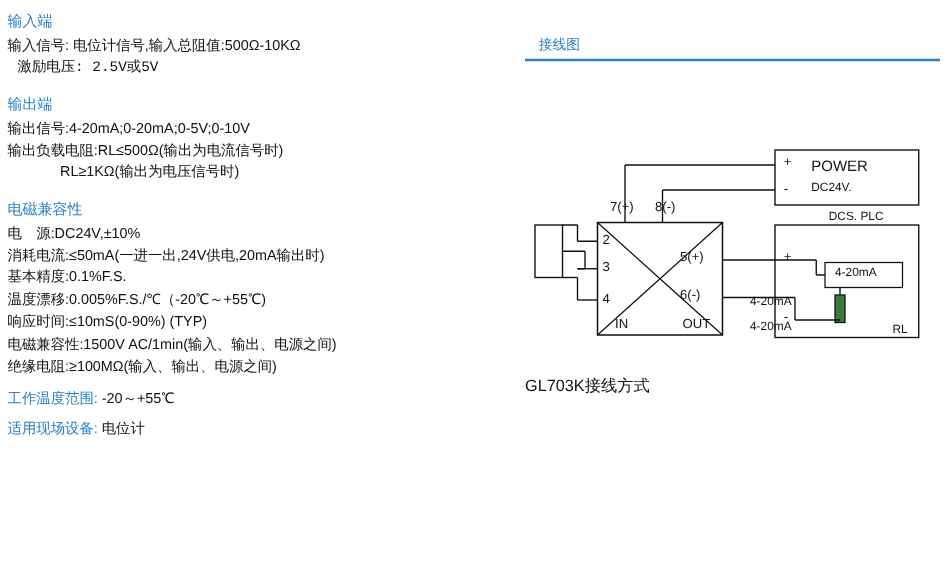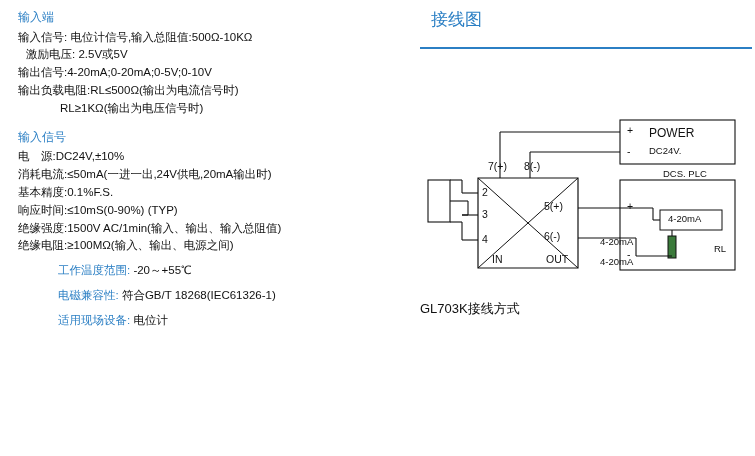--- a/index.html
+++ b/index.html
@@ -17,60 +17,59 @@
   }
   .page {
     position: relative;
     width: 755px;
     height: 456px;
   }
 
   
   .specs {
     position: absolute;
-    left: 18px;
+    left: 6px;
     top: 8px;
     width: 400px;
     font-size: 11.5px;
     line-height: 1.55;
   }
   .sec-head {
     color: #2b7fc4;
     font-size: 12px;
     margin-top: 10px;
     margin-bottom: 2px;
   }
   .sec-head.first { margin-top: 0; }
   .line {
     color: #111;
     white-space: nowrap;
   }
-  .line.indent { padding-left: 8px; }
+  .line.indent { padding-left: 8px; font-family: Liberation Mono, monospace; }
   .line.indent2 { padding-left: 42px; }
   .blue-line {
     color: #2b7fc4;
     white-space: nowrap;
     margin-top: 7px;
-    margin-left: 40px;
   }
   .blue-line .val { color: #111; }
 
   
   .right {
     position: absolute;
     left: 420px;
     top: 0;
     width: 335px;
     height: 456px;
   }
   .right-title {
     position: absolute;
     left: 11px;
-    top: 8px;
-    font-size: 17px;
+    top: 28px;
+    font-size: 11px;
     color: #2b7fc4;
     text-align: right;
   }
   .title-rule {
     position: absolute;
     left: 0px;
     top: 47px;
     width: 332px;
     height: 2px;
     background: #2b7fc4;
@@ -109,34 +108,35 @@
 <body>
 
 <div class="page">
 
   <div class="specs">
 
     <div class="sec-head first">输入端</div>
     <div class="line">输入信号: 电位计信号,输入总阻值:500Ω-10KΩ</div>
     <div class="line indent">激励电压:  2.5V或5V</div>
 
+    <div class="sec-head">输出端</div>
     <div class="line">输出信号:4-20mA;0-20mA;0-5V;0-10V</div>
     <div class="line">输出负载电阻:RL≤500Ω(输出为电流信号时)</div>
     <div class="line indent2">RL≥1KΩ(输出为电压信号时)</div>
 
-    <div class="sec-head">输入信号</div>
+    <div class="sec-head">电磁兼容性</div>
     <div class="line">电　源:DC24V,±10%</div>
     <div class="line">消耗电流:≤50mA(一进一出,24V供电,20mA输出时)</div>
     <div class="line">基本精度:0.1%F.S.</div>
+    <div class="line">温度漂移:0.005%F.S./℃（-20℃～+55℃)</div>
     <div class="line">响应时间:≤10mS(0-90%) (TYP)</div>
-    <div class="line">绝缘强度:1500V AC/1min(输入、输出、输入总阻值)</div>
+    <div class="line">电磁兼容性:1500V AC/1min(输入、输出、电源之间)</div>
     <div class="line">绝缘电阻:≥100MΩ(输入、输出、电源之间)</div>
 
     <div class="blue-line"><span>工作温度范围:</span><span class="val"> -20～+55℃</span></div>
-    <div class="blue-line"><span>电磁兼容性:</span><span class="val"> 符合GB/T 18268(IEC61326-1)</span></div>
     <div class="blue-line"><span>适用现场设备:</span><span class="val"> 电位计</span></div>
   </div>
 
   <div class="right">
     <div class="right-title">接线图</div>
     <div class="title-rule"></div>
 
     <div class="diagram">
       <svg width="335" height="300" viewBox="0 0 335 300" xmlns="http://www.w3.org/2000/svg">
 
@@ -185,21 +185,21 @@
 
       <div class="lbl lbl-box-title" style="left:229px; top:66px;">POWER</div>
       <div class="lbl lbl-s" style="left:229px; top:85px;">DC24V.</div>
       <div class="lbl" style="left:207px; top:64px;">+</div>
       <div class="lbl" style="left:207px; top:85px;">-</div>
 
       <div class="lbl lbl-s" style="left:243px; top:108px;">DCS. PLC</div>
       <div class="lbl" style="left:207px; top:140px;">+</div>
       <div class="lbl" style="left:207px; top:188px;">-</div>
       <div class="lbl lbl-s" style="left:248px; top:153px;">4-20mA</div>
-      <div class="lbl lbl-s" style="left:262px; top:183px;padding-left:32px;">RL</div>
+      <div class="lbl lbl-s" style="left:262px; top:198px;padding-left:32px;">RL</div>
 
       <div class="lbl" style="left:68px; top:100px;">7(+)</div>
       <div class="lbl" style="left:104px; top:100px;">8(-)</div>
       <div class="lbl" style="left:62px; top:126px;">2</div>
       <div class="lbl" style="left:62px; top:148px;">3</div>
       <div class="lbl" style="left:62px; top:173px;">4</div>
       <div class="lbl" style="left:124px; top:140px;">5(+)</div>
       <div class="lbl" style="left:124px; top:170px;">6(-)</div>
       <div class="lbl" style="left:72px; top:193px;">IN</div>
       <div class="lbl" style="left:126px; top:193px;">OUT</div>

